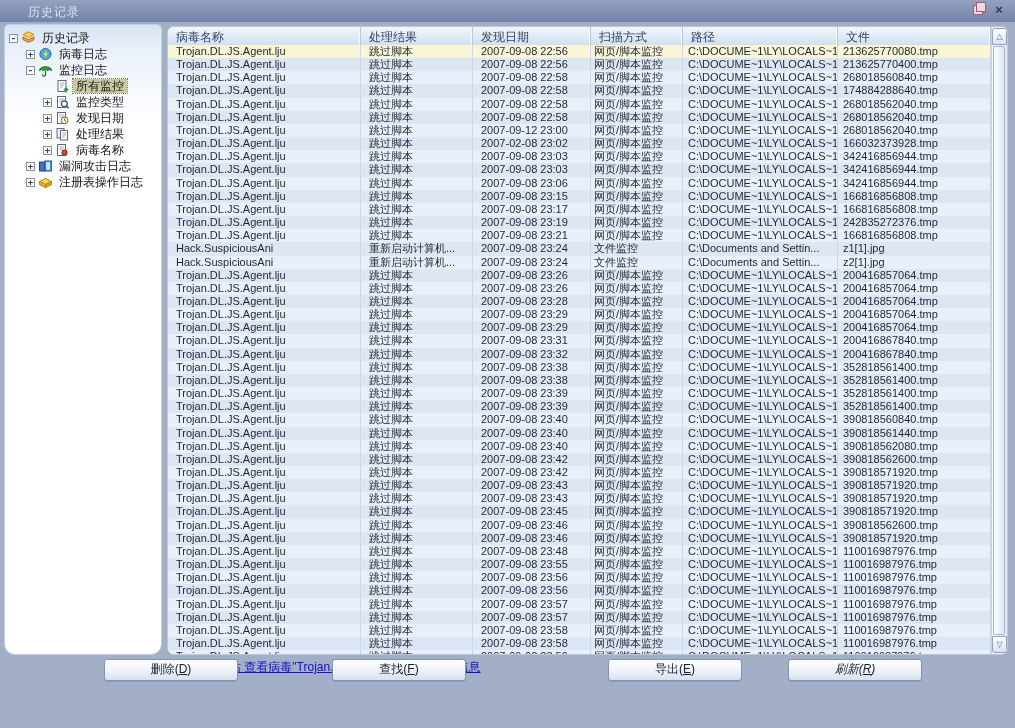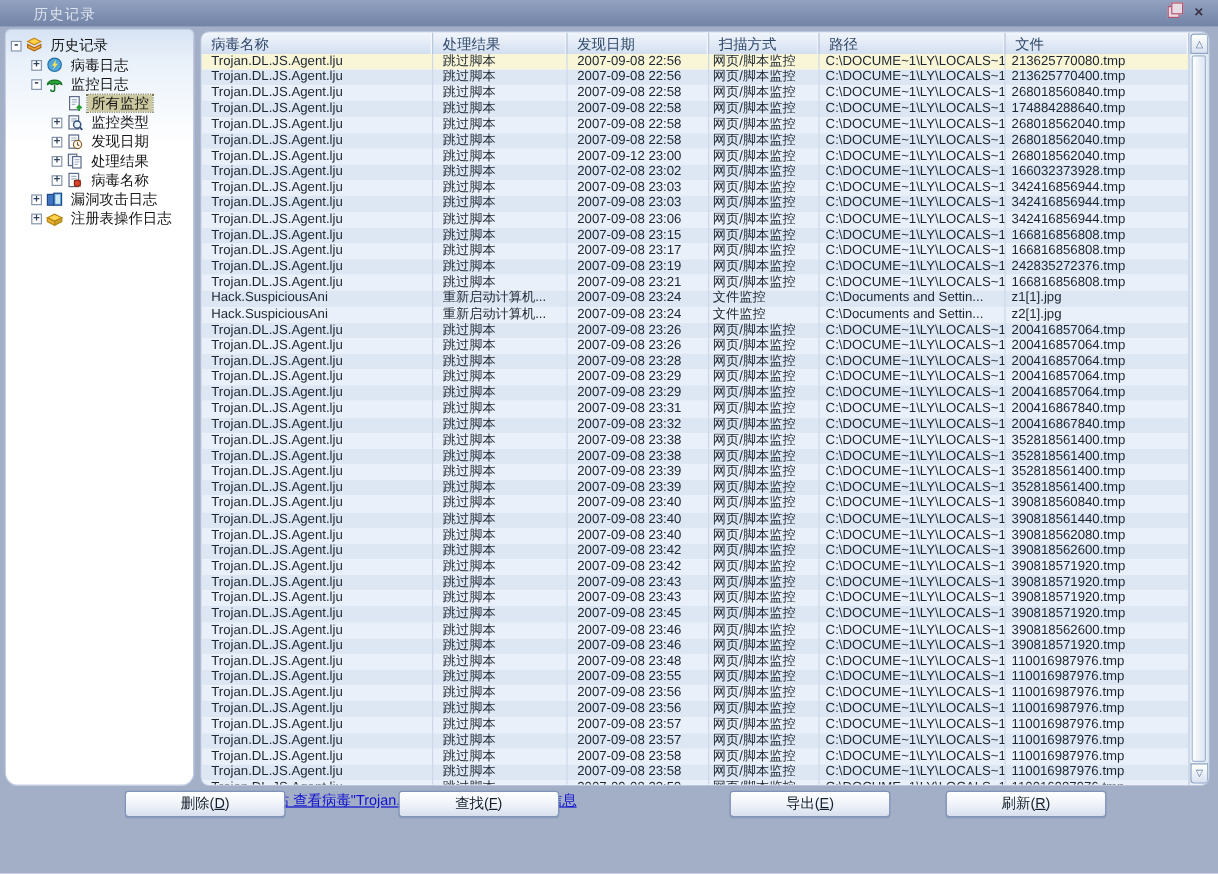--- a/index.html
+++ b/index.html
@@ -587,14 +587,14 @@
       <span>▽</span>
     </div>
   </div>
 </div>
 
 <div class="detail-link">访问瑞星网站 查看病毒"Trojan.DL.JS.Agent.lju"的详细信息</div>
 <div id="buttons">
     <div class="btn" style="left: 104px;">删除(<u>D</u>)</div>
     <div class="btn" style="left: 332px;">查找(<u>F</u>)</div>
     <div class="btn" style="left: 560px; margin-left: 48px;">导出(<u>E</u>)</div>
-    <div class="btn" style="left: 788px;">刷新(<u>R</u>)</div>
+    <div class="btn" style="left: 788px; font-style: italic;">刷新(<u>R</u>)</div>
   </div>
 
 </body></html>

